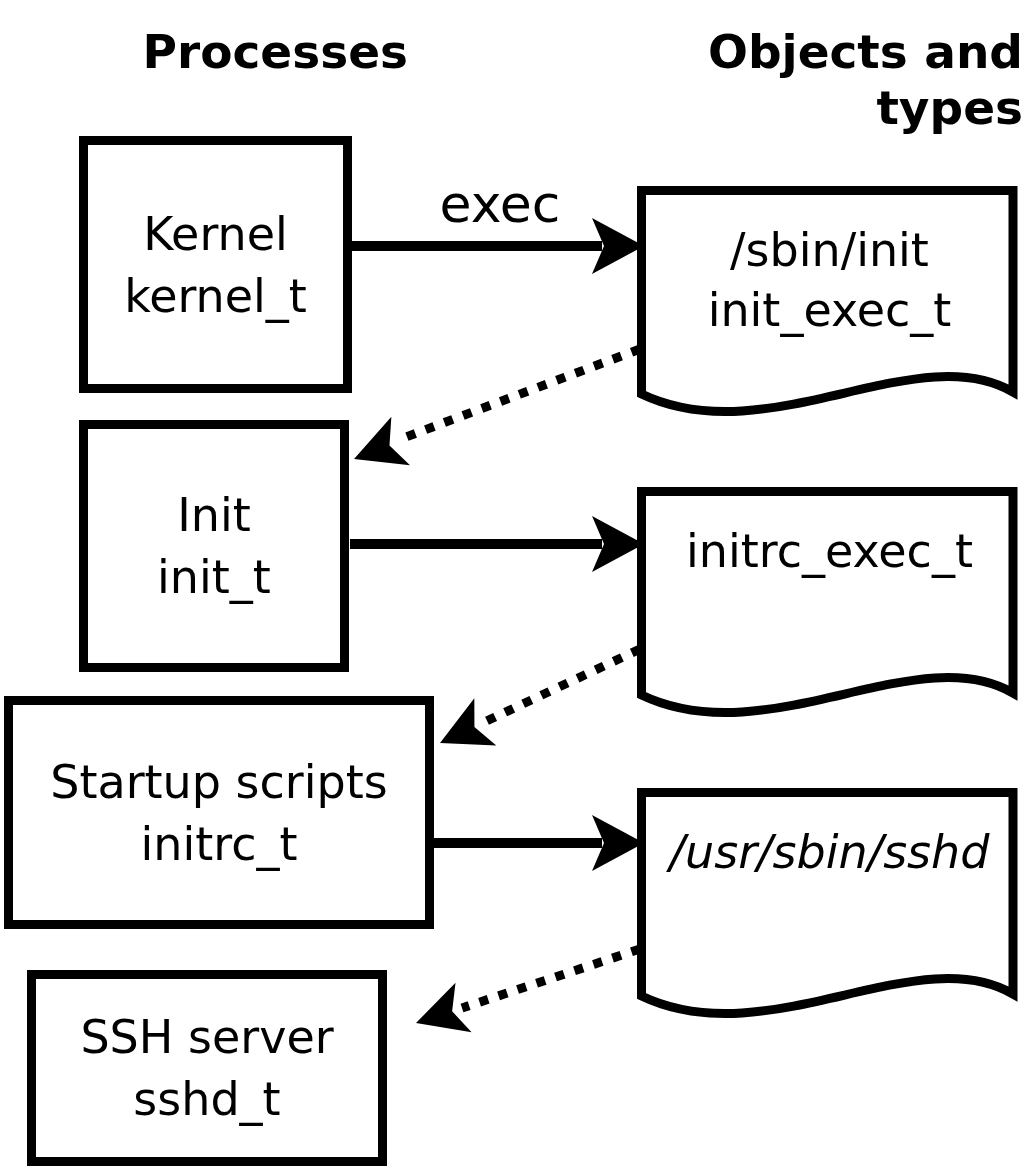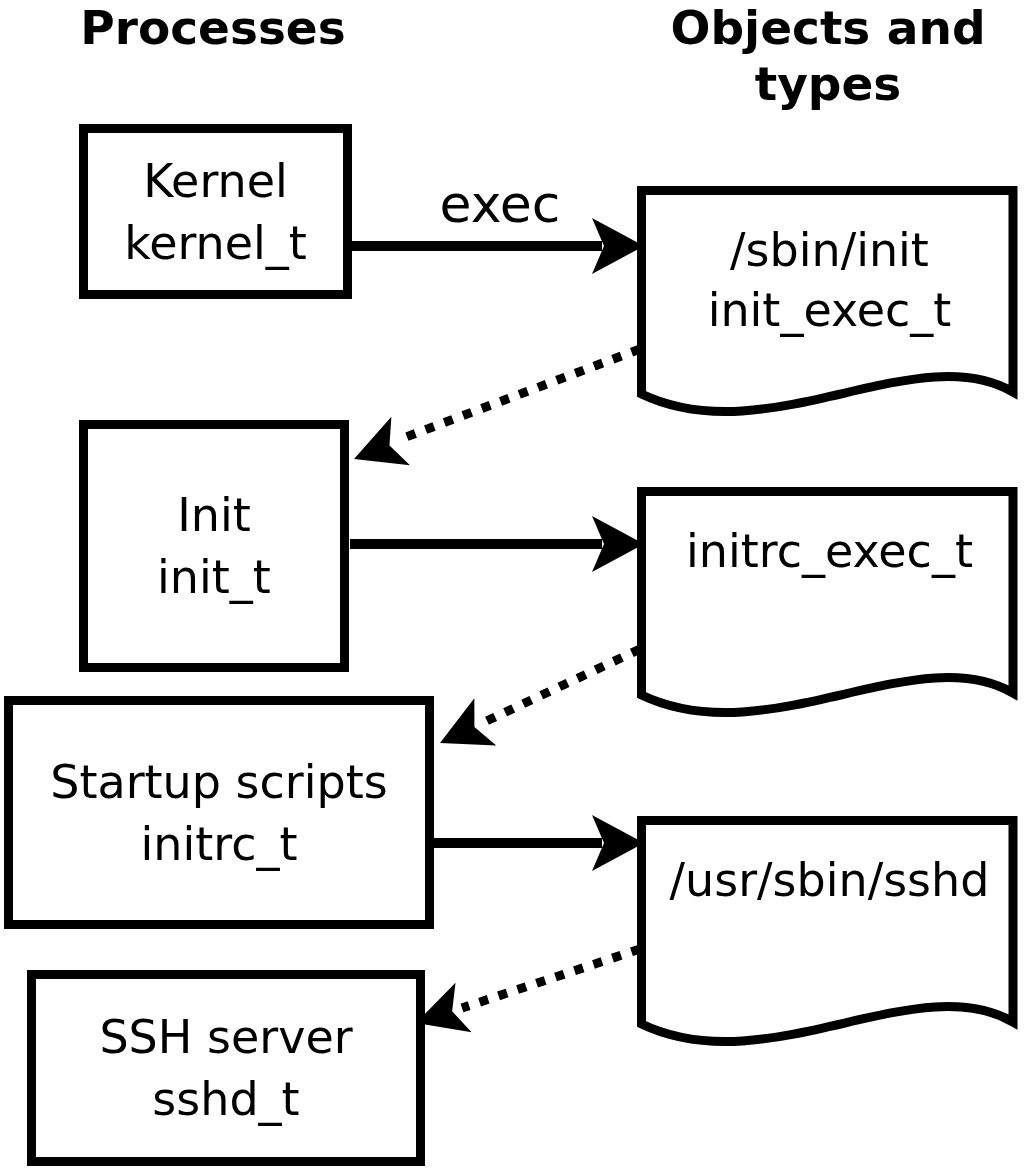--- a/index.html
+++ b/index.html
@@ -2,21 +2,21 @@
 <html><head>
 <meta charset="utf-8">
 <style>
   html,body{margin:0;padding:0;background:#ffffff;}
   .canvas{
     position:relative;width:1024px;height:1173px;background:#ffffff;
     font-family:"DejaVu Sans","Liberation Sans",sans-serif;color:#000;overflow:hidden;
   }
   .col-header{
     position:absolute;font-weight:bold;font-size:47px;line-height:56px;
-    text-align:center;white-space:nowrap;
+    text-align:right;white-space:nowrap;margin-top:24px;
   }
   .pbox{
     position:absolute;border:9px solid #000;background:#fff;box-sizing:border-box;
     display:flex;flex-direction:column;align-items:center;justify-content:center;
     font-size:46px;line-height:62px;text-align:center;white-space:nowrap;
   }
   .doc{position:absolute;width:385px;height:255px;}
   .doc svg{position:absolute;left:0;top:0;}
   .doc-text{
     position:absolute;left:0;top:34px;width:100%;text-align:center;
@@ -34,36 +34,36 @@
 <div class="canvas">
 
   <div class="col-header" style="left:18px;top:0px;width:390px;">
     <div>Processes</div>
   </div>
   <div class="col-header" style="left:633px;top:0px;width:390px;">
     <div>Objects and</div>
     <div>types</div>
   </div>
 
-  <div class="pbox" style="left:79px;top:124px;width:273px;height:175px;">
+  <div class="pbox" style="left:79px;top:136px;width:273px;height:257px;">
     <div>Kernel</div>
     <div>kernel_t</div>
   </div>
 
   <div class="pbox" style="left:79px;top:420px;width:270px;height:252px;text-align:right;">
     <div>Init</div>
     <div>init_t</div>
   </div>
 
   <div class="pbox" style="left:4px;top:696px;width:430px;height:233px;">
     <div>Startup scripts</div>
     <div>initrc_t</div>
   </div>
 
-  <div class="pbox" style="left:27px;top:970px;width:398px;height:196px;">
+  <div class="pbox" style="left:27px;top:970px;width:360px;height:196px;">
     <div>SSH server</div>
     <div>sshd_t</div>
   </div>
 
   <div class="doc" style="left:637px;top:186px;">
     <svg width="385" height="255" viewBox="0 0 385 255">
       <path d="M 4.5,4.5 H 376 V 206 C 280,150 130,268 4.5,208 Z" fill="#ffffff" stroke="#000000" stroke-width="9" stroke-linejoin="miter"></path>
     </svg>
     <div class="doc-text">
       <div>/sbin/init</div>
@@ -73,21 +73,21 @@
 
   <div class="doc" style="left:637px;top:487px;">
     <svg width="385" height="255" viewBox="0 0 385 255">
       <path d="M 4.5,4.5 H 376 V 206 C 280,150 130,268 4.5,208 Z" fill="#ffffff" stroke="#000000" stroke-width="9" stroke-linejoin="miter"></path>
     </svg>
     <div class="doc-text">
       <div>initrc_exec_t</div>
     </div>
   </div>
 
-  <div class="doc" style="left:637px;top:816px;">
+  <div class="doc" style="left:637px;top:788px;font-style:italic;">
     <svg width="385" height="255" viewBox="0 0 385 255">
       <path d="M 4.5,4.5 H 376 V 206 C 280,150 130,268 4.5,208 Z" fill="#ffffff" stroke="#000000" stroke-width="9" stroke-linejoin="miter"></path>
     </svg>
     <div class="doc-text">
       <div>/usr/sbin/sshd</div>
     </div>
   </div>
 
   <svg class="arrows" width="1024" height="1173" viewBox="0 0 1024 1173">
 

